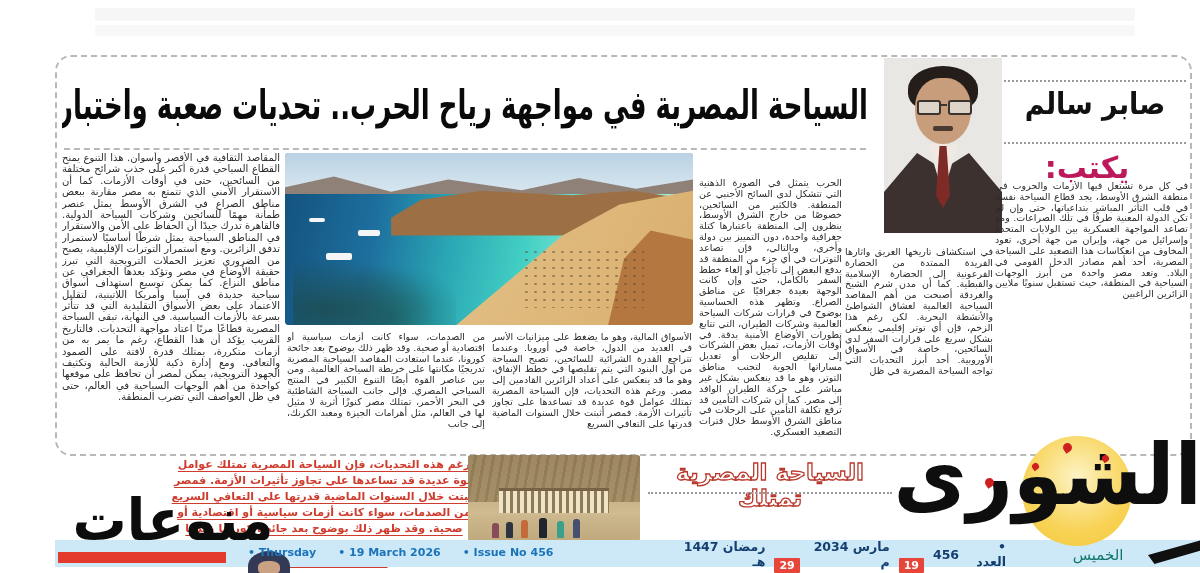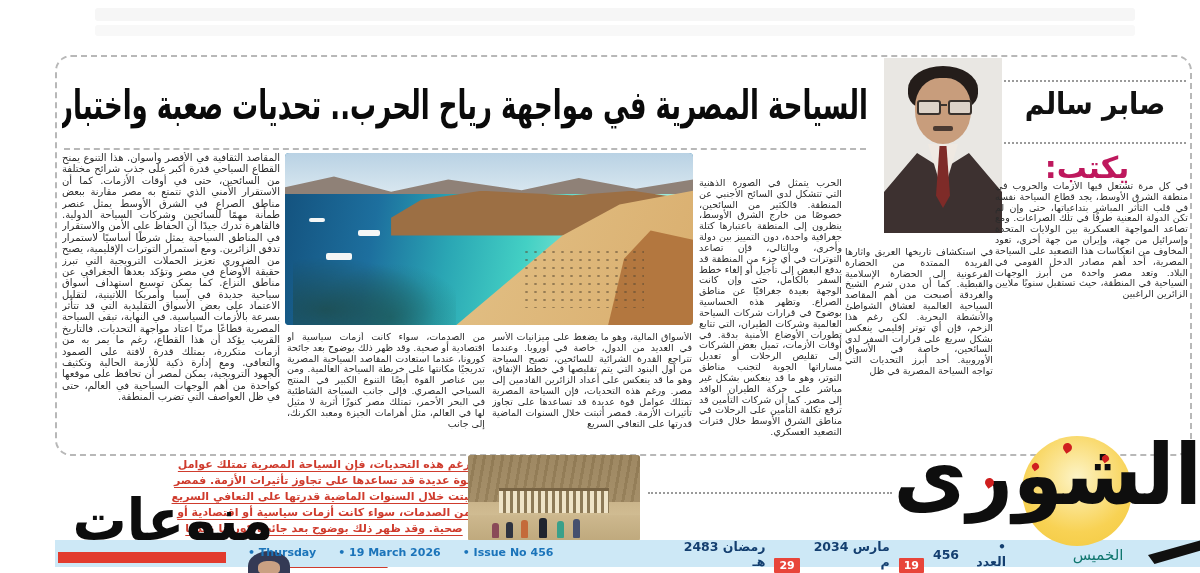--- a/index.html
+++ b/index.html
@@ -168,20 +168,21 @@
     <div class="t-facade"></div>
     <div class="t-ground"></div>
     <div class="tourist" style="left:22%;background:#2e3340;"></div>
     <div class="tourist" style="left:31%;background:#c46a3a;height:18px;"></div>
     <div class="tourist" style="left:41%;background:#20242e;height:20px;width:8px;"></div>
     <div class="tourist" style="left:52%;background:#3aa08a;height:17px;"></div>
     <div class="tourist" style="left:61%;background:#46506e;height:19px;"></div>
     <div class="tourist" style="left:14%;background:#8a4a58;height:15px;"></div>
   </div>
 
+  <div class="abs outline-ar feat1">السياحة المصرية تمتلك</div>
   <div class="abs dot-h feat-dots"></div>
 
 
   <div class="abs strip"></div>
   <div class="abs sun"></div>
   <div class="abs masthead">الشورى</div>
   <div class="abs m-accent" style="left:1063px;top:443px;"></div>
   <div class="abs m-accent" style="left:1032px;top:463px;width:7px;height:7px;"></div>
   <div class="abs m-accent" style="left:1102px;top:455px;width:7px;height:7px;"></div>
   <div class="abs m-accent" style="left:985px;top:478px;"></div>
@@ -199,16 +200,16 @@
     <span>• 19 March 2026</span>
     <span>• Issue No 456</span>
   </div>
 
   <div class="abs date-ar">
     <span>• العدد</span>
     <span>456</span>
     <span class="daybox">19</span>
     <span>مارس 2034 م</span>
     <span class="daybox">29</span>
-    <span>رمضان 2483 هـ</span>
+    <span>رمضان 1447 هـ</span>
   </div>
 
 </div>
 
 </body></html>

